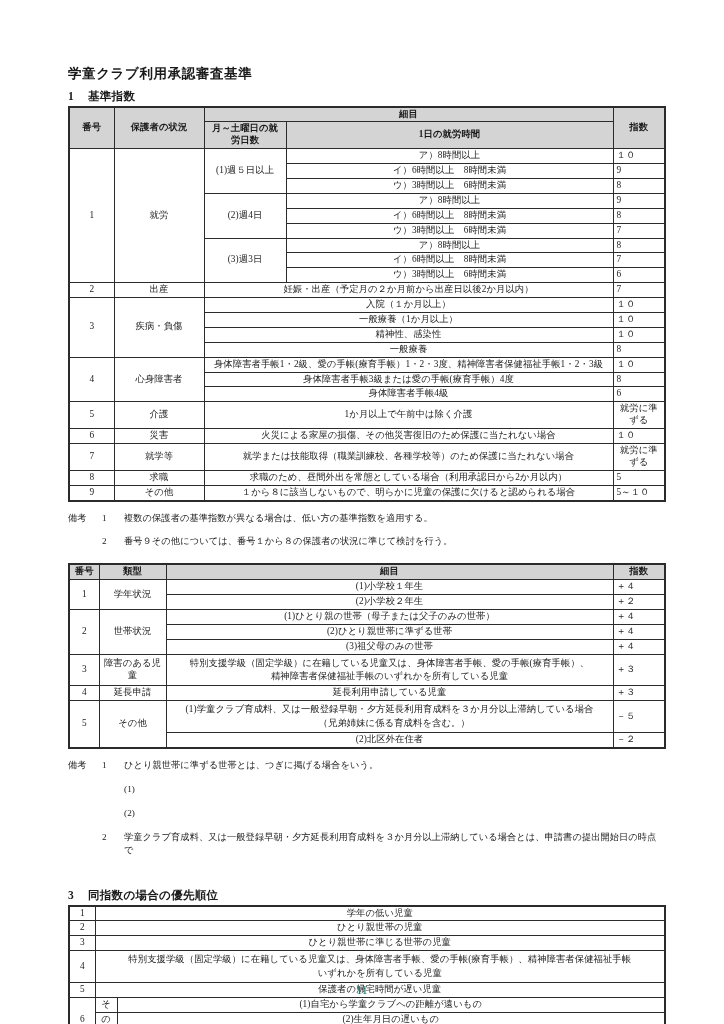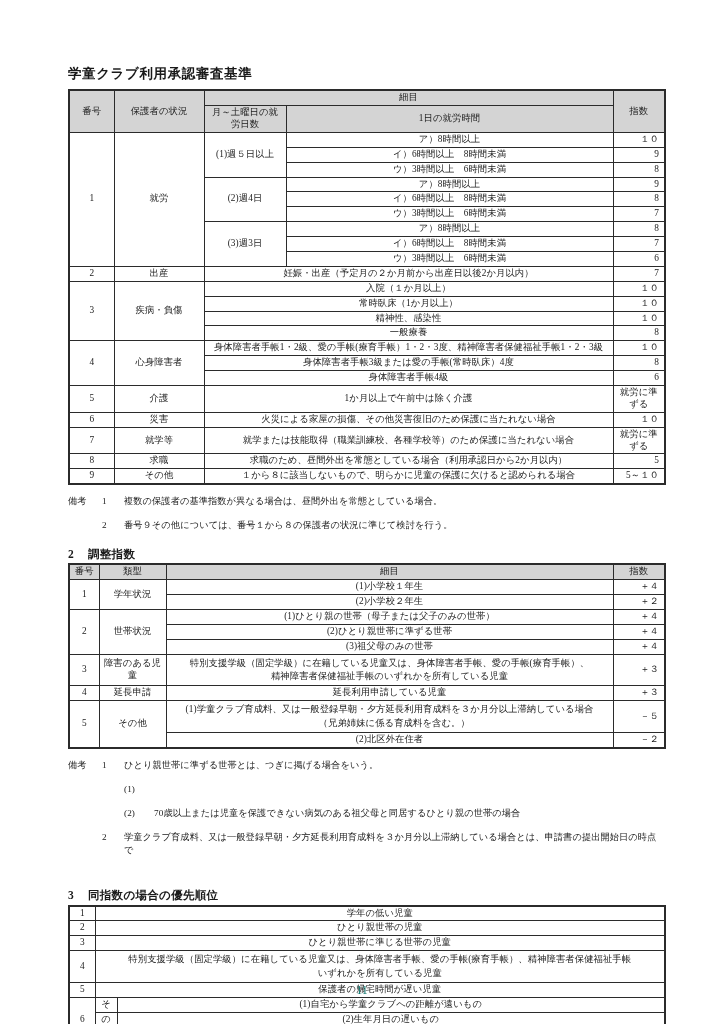--- a/index.html
+++ b/index.html
@@ -54,24 +54,25 @@
     vertical-align: middle;
     font-weight: normal;
     letter-spacing: 0.1px;
     height: 11px;
     box-sizing: border-box;
   }
   table.grid thead th {
     background: #d4d4d4;
     text-align: center;
     font-size: 9.3px;
+    font-weight: bold;
   }
   .outer { border: 2px solid #2b2b2b; }
   .c-center { text-align: center; }
-  .c-right { text-align: right; padding-right: 5px !important; margin-top: 28px; }
+  .c-right { text-align: left; padding-right: 5px !important; margin-top: 28px; }
   .c-left { text-align: center; }
   .sub-head { background: #ffffff; text-align: left; font-size: 9.2px; }
   .twoline { line-height: 1.45; padding-top: 2px !important; padding-bottom: 2px !important; }
 
   .notes {
     font-size: 9.2px;
     line-height: 1.5;
     margin-top: 3px;
     letter-spacing: 0.1px;
   }
@@ -92,20 +93,23 @@
     color: #0f766e;
   }
 </style>
 </head>
 <body>
 
 <div class="page">
 
   <h1 class="doc-title">学童クラブ利用承認審査基準</h1>
 
+  <div class="sec-head">
+    <span class="sec-num">1</span><span>基準指数</span>
+  </div>
 
   <table class="grid outer">
     <colgroup>
       <col style="width:45px">
         <col style="width:90px">
         <col style="width:82px">
         <col style="width:327px">
         <col style="width:52px">
     </colgroup>
     <thead>
@@ -171,40 +175,40 @@
         <td class="c-right">7</td>
       </tr>
 
       <tr>
         <td class="c-center" rowspan="4">3</td>
         <td class="c-center" rowspan="4">疾病・負傷</td>
         <td class="c-left" colspan="2">入院（１か月以上）</td>
         <td class="c-right">１０</td>
       </tr>
       <tr>
-        <td class="c-left" colspan="2">常時臥床（1か月以上）</td>
+        <td class="c-left" colspan="2">一般療養（1か月以上）</td>
         <td class="c-right">１０</td>
       </tr>
       <tr>
         <td class="c-left" colspan="2">精神性、感染性</td>
         <td class="c-right">１０</td>
       </tr>
       <tr>
         <td class="c-left" colspan="2">一般療養</td>
         <td class="c-right">8</td>
       </tr>
 
       <tr>
         <td class="c-center" rowspan="3">4</td>
         <td class="c-center" rowspan="3">心身障害者</td>
         <td class="c-left" colspan="2">身体障害者手帳1・2級、愛の手帳(療育手帳）1・2・3度、精神障害者保健福祉手帳1・2・3級</td>
         <td class="c-right">１０</td>
       </tr>
       <tr>
-        <td class="c-left" colspan="2">身体障害者手帳3級または愛の手帳(常時臥床）4度</td>
+        <td class="c-left" colspan="2">身体障害者手帳3級または愛の手帳(療育手帳）4度</td>
         <td class="c-right">8</td>
       </tr>
       <tr>
         <td class="c-left" colspan="2">身体障害者手帳4級</td>
         <td class="c-right">6</td>
       </tr>
 
       <tr>
         <td class="c-center">5</td>
         <td class="c-center">介護</td>
@@ -239,34 +243,31 @@
         <td class="c-left" colspan="2">１から８に該当しないもので、明らかに児童の保護に欠けると認められる場合</td>
         <td class="c-right">5～１０</td>
       </tr>
     </tbody>
   </table>
 
   <div class="notes">
     <div class="note-row">
       <span class="note-label">備考</span>
       <span class="note-num">1</span>
-      <span class="note-text">複数の保護者の基準指数が異なる場合は、昼間外出を常態としている場合。</span>
+      <span class="note-text">複数の保護者の基準指数が異なる場合は、低い方の基準指数を適用する。</span>
     </div>
     <div class="note-row">
       <span class="note-label"></span>
       <span class="note-num">2</span>
       <span class="note-text">番号９その他については、番号１から８の保護者の状況に準じて検討を行う。</span>
     </div>
   </div>
 
   <div class="sec-gap"></div>
 
-  <div class="sec-head">
-    <span class="sec-num">2</span><span>調整指数</span>
-  </div>
 
   <table class="grid outer">
     <colgroup>
       <col style="width:30px">
         <col style="width:67px">
         <col style="width:447px">
         <col style="width:52px">
     </colgroup>
     <thead>
       <tr>
@@ -338,21 +339,20 @@
       <span class="note-num">1</span>
       <span class="note-text">ひとり親世帯に準ずる世帯とは、つぎに掲げる場合をいう。</span>
     </div>
     <div class="note-row">
       <span class="note-label"></span>
       <span class="note-num indent">(1)</span>
     </div>
     <div class="note-row">
       <span class="note-label"></span>
       <span class="note-num indent">(2)</span>
-      <span class="note-text">70歳以上または児童を保護できない病気のある祖父母と同居するひとり親の世帯の場合</span>
     </div>
     <div class="note-row">
       <span class="note-label"></span>
       <span class="note-num">2</span>
       <span class="note-text">学童クラブ育成料、又は一般登録早朝・夕方延長利用育成料を３か月分以上滞納している場合とは、申請書の提出開始日の時点で</span>
     </div>
   </div>
 
   <div class="sec-gap-lg"></div>
 

